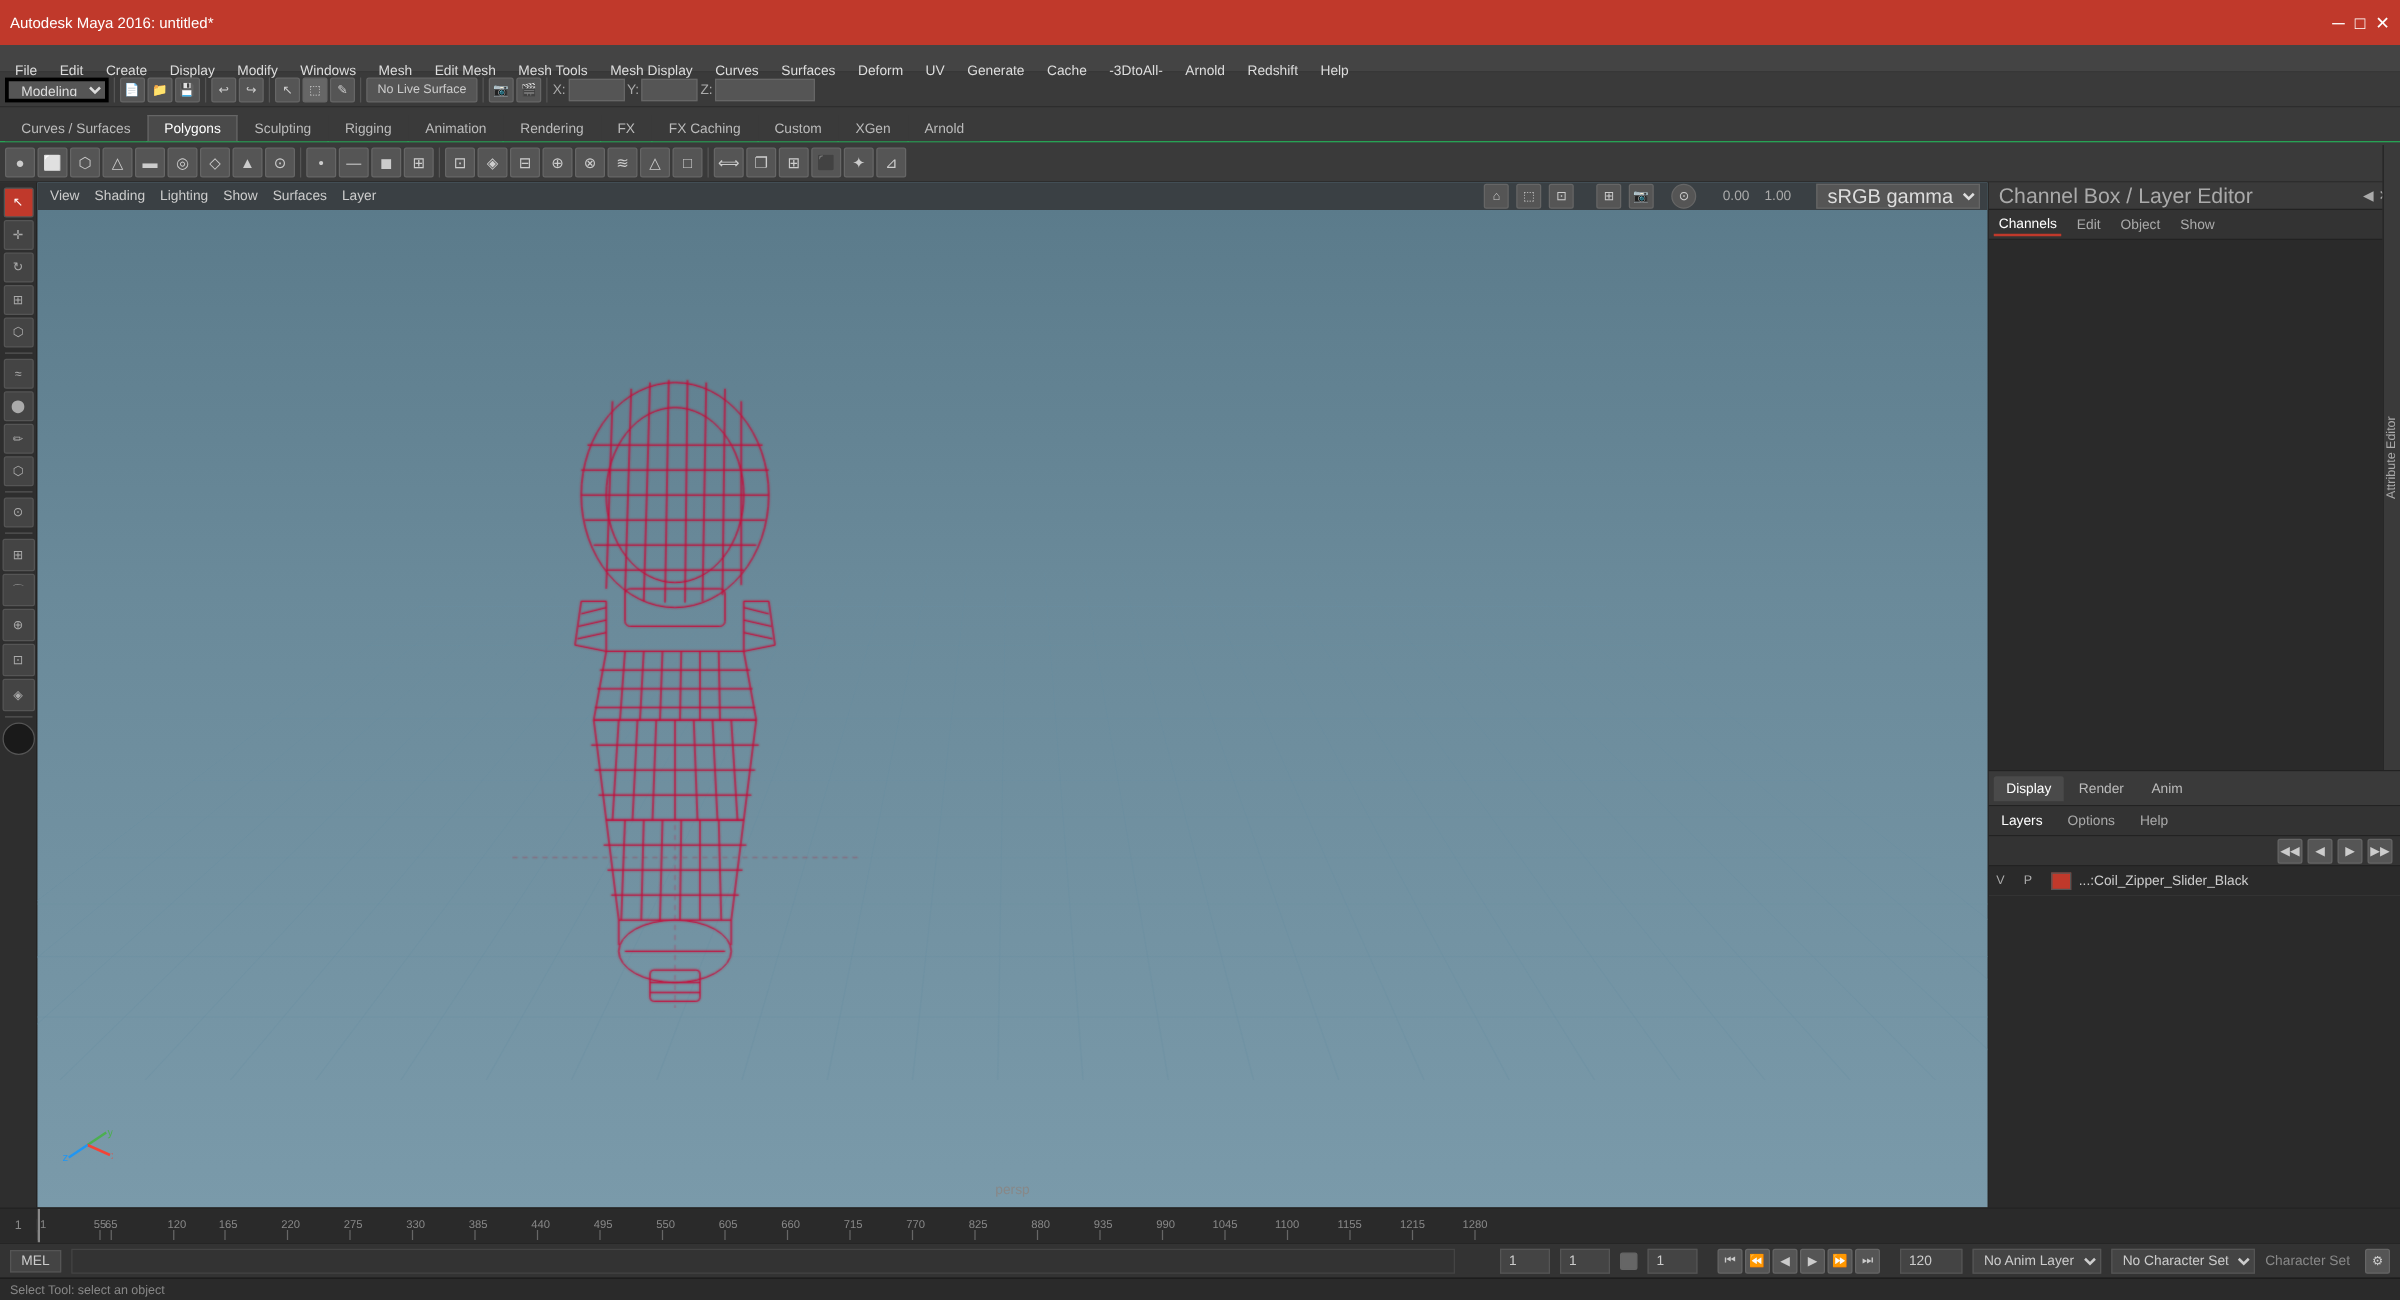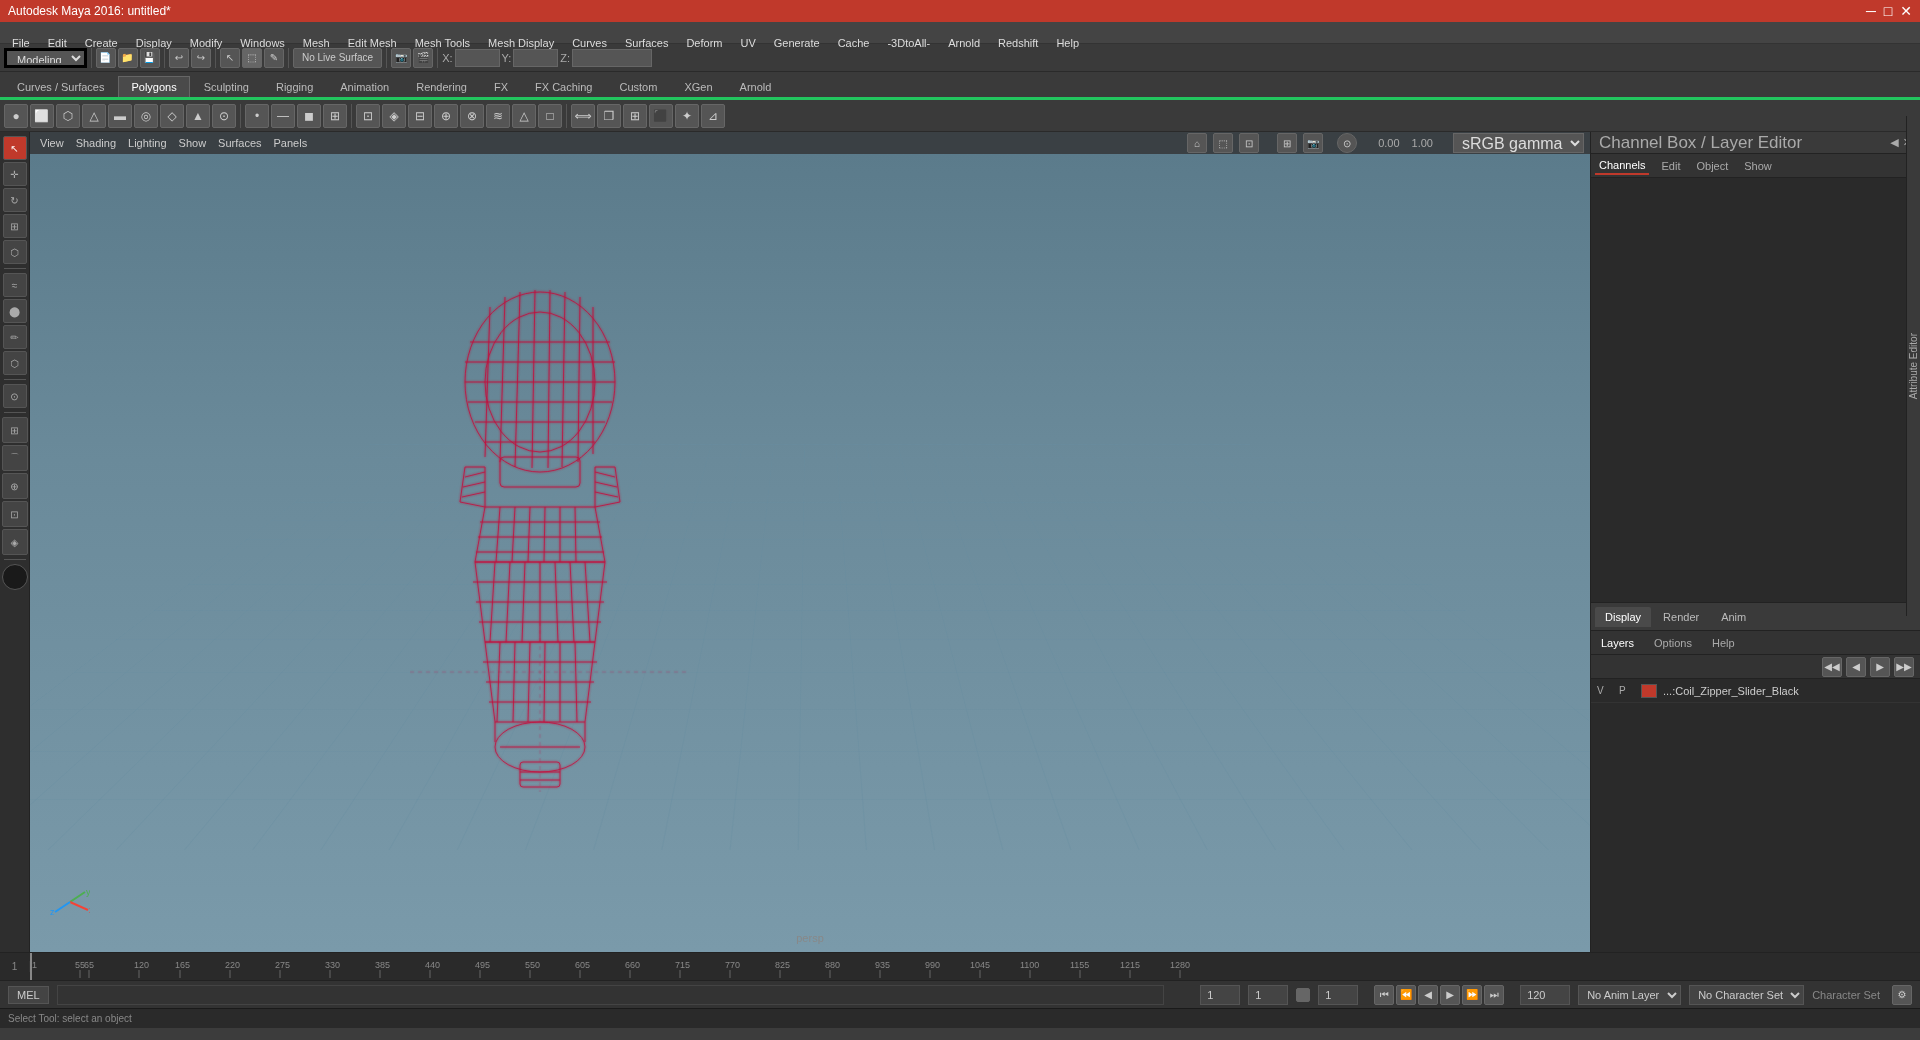--- a/index.html
+++ b/index.html
@@ -1,20 +1,20 @@
 <!DOCTYPE html>
 <html><head>
   <meta charset="utf-8">
   <style>
     * { margin: 0; padding: 0; box-sizing: border-box; }
     body { width: 1920px; height: 1040px; overflow: hidden; background: #3c3c3c; font-family: 'Arial', sans-serif; font-size: 11px; color: #ccc; }
 
     
     #title-bar {
-      width: 100%; height: 22px; background: #c0392b;
+      width: 100%; height: 36px; background: #c0392b;
       display: flex; align-items: center; justify-content: space-between;
       padding: 0 8px; color: white; font-size: 12px;
     }
     #title-bar-controls { display: flex; gap: 8px; }
     #title-bar-controls span { cursor: pointer; font-size: 14px; }
 
     
     #menu-bar {
       width: 100%; height: 22px; background: #444;
       display: flex; align-items: center; padding: 0 4px; gap: 2px;
@@ -40,21 +40,21 @@
       width: 20px; height: 20px; background: #555; border: 1px solid #666;
       display: inline-flex; align-items: center; justify-content: center;
       cursor: pointer; color: #ccc; font-size: 10px; border-radius: 2px;
     }
     .toolbar-sep { width: 1px; height: 20px; background: #555; margin: 0 2px; }
 
     
     #tabs-bar {
       width: 100%; height: 28px; background: #3a3a3a;
       display: flex; align-items: flex-end; padding: 0 4px;
-      border-bottom: 3px solid #22c55e;
+      border-bottom: 1px solid #22c55e;
     }
     .tab-item {
       padding: 4px 12px; cursor: pointer; color: #bbb; font-size: 11px;
       background: #3a3a3a; border-top: 1px solid transparent;
       border-left: 1px solid transparent; border-right: 1px solid transparent;
       border-bottom: none; margin-right: 1px;
     }
     .tab-item.active {
       color: #fff; background: #4a4a4a;
       border-top: 1px solid #666; border-left: 1px solid #666; border-right: 1px solid #666;
@@ -413,21 +413,21 @@
   <div id="viewport">
 
     <div class="grid-overlay"></div>
 
     <div id="viewport-top-bar">
       <span class="vp-menu">View</span>
       <span class="vp-menu">Shading</span>
       <span class="vp-menu">Lighting</span>
       <span class="vp-menu">Show</span>
       <span class="vp-menu">Surfaces</span>
-      <span class="vp-menu">Panels</span>
+      <span class="vp-menu">Layer</span>
       <div style="flex:1;"></div>
 
       <div class="toolbar-btn" style="margin:0 1px;">⌂</div>
       <div class="toolbar-btn" style="margin:0 1px;">⬚</div>
       <div class="toolbar-btn" style="margin:0 1px;">⊡</div>
       <div style="width:8px;"></div>
       <div class="toolbar-btn" style="margin:0 1px;">⊞</div>
       <div class="toolbar-btn" style="margin:0 1px;">📷</div>
       <div style="width:4px;"></div>
 

